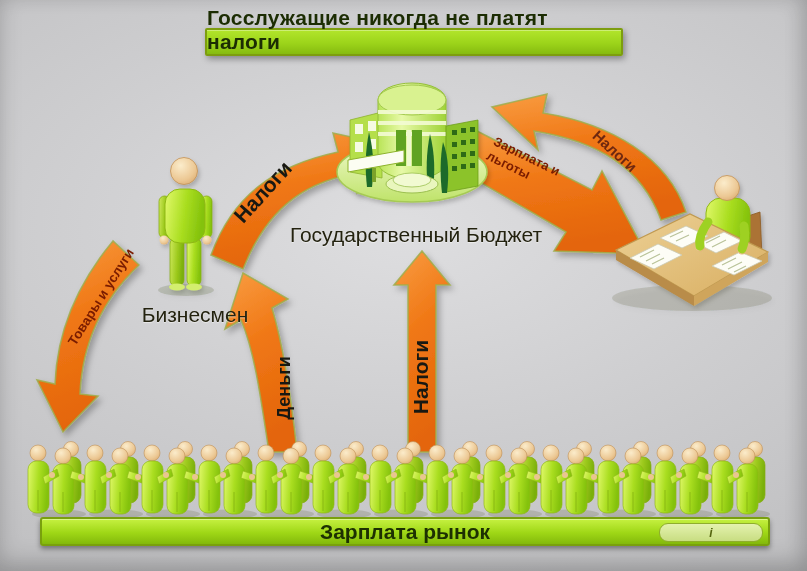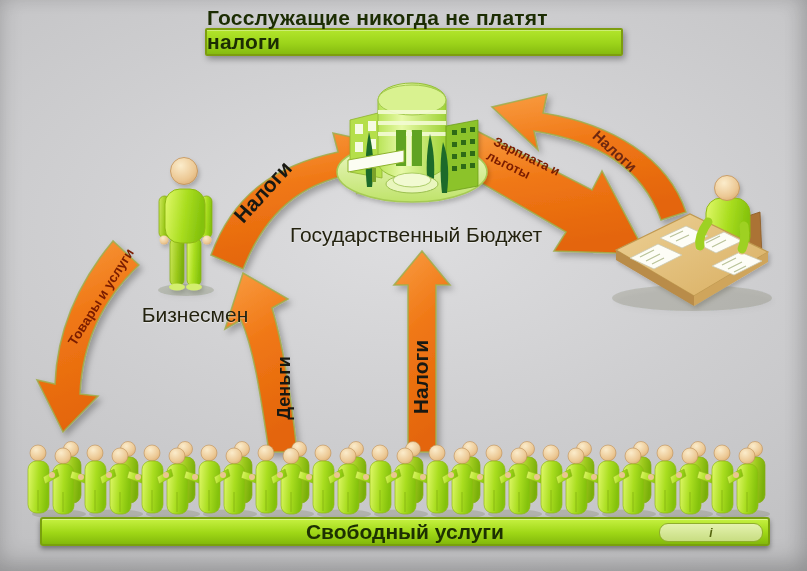--- a/index.html
+++ b/index.html
@@ -379,19 +379,19 @@
   <div class="arrow-label al-taxes-2">Налоги</div>
   <div class="arrow-label al-salary">
     <span style="display:block">Зарплата и</span>
     <span style="display:block">льготы</span>
   </div>
   <div class="arrow-label al-goods">Товары и услуги</div>
   <div class="arrow-label al-money">Деньги</div>
   <div class="arrow-label al-taxes-3">Налоги</div>
 
   <div class="market-bar">
-    <span>Свободный услуги</span>
+    <span>Зарплата рынок</span>
     <span class="info-badge">
       <span>i</span>
     </span>
   </div>
 
 </div>
 
 </body></html>

